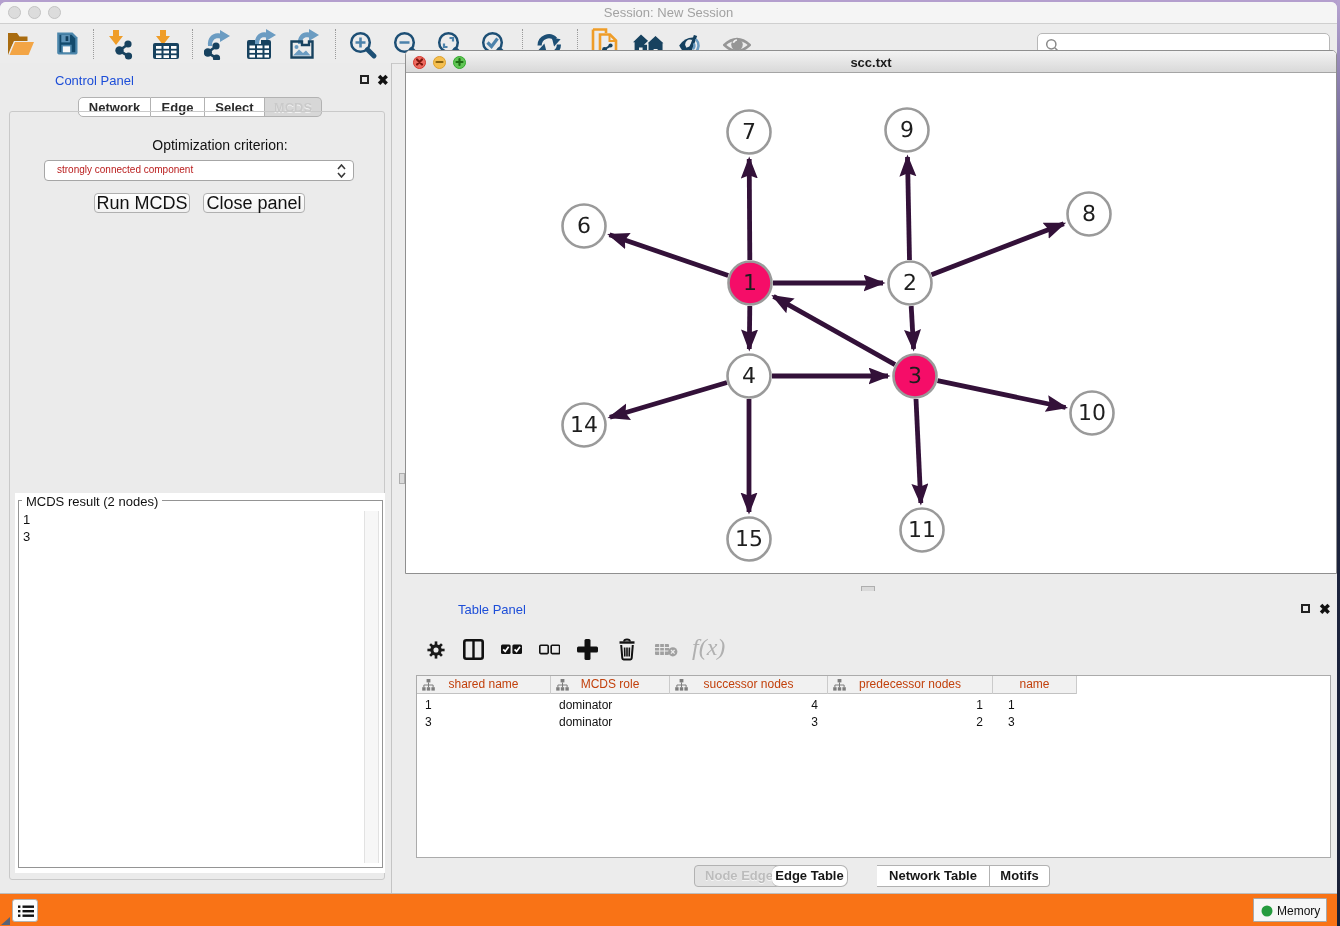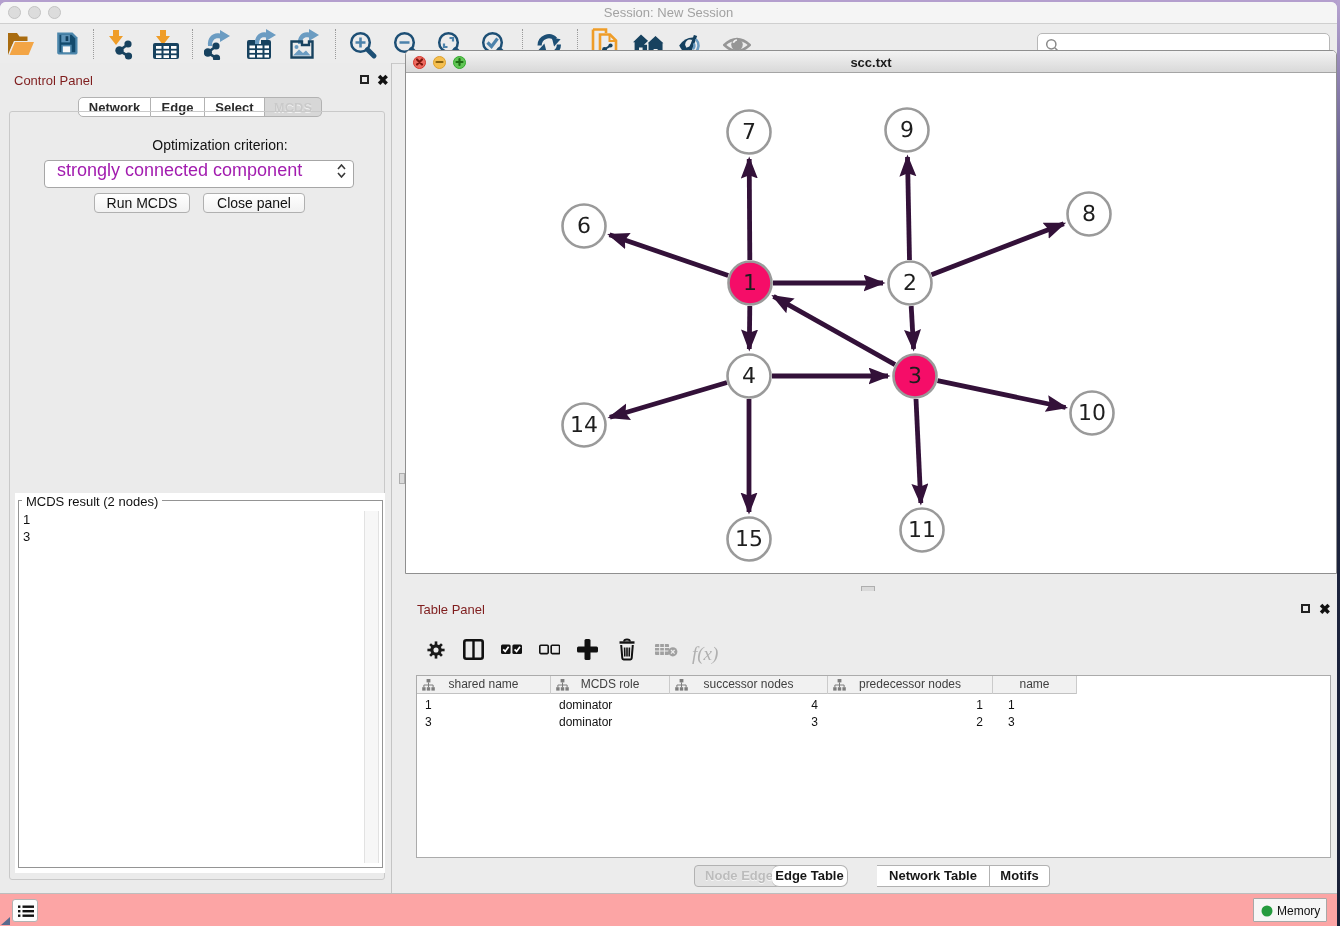--- a/index.html
+++ b/index.html
@@ -19,39 +19,39 @@
 #toolbar { position:absolute; left:0; top:22px; width:100%; height:40px;
   background:#ececec; border-bottom:1px solid #c9c9c9; }
 .tsep { position:absolute; top:5px; height:30px; width:0;
   border-left:1px dotted #9a9a9a; }
 .ticon { position:absolute; top:5px; }
 #searchbox { position:absolute; left:1037px; top:9px; width:293px; height:23px;
   background:#fff; border:1px solid #b7b7b7; border-radius:5px; }
 
 #cpanel { position:absolute; left:0; top:61px; width:392px; height:830px;
   background:#ebebeb; border-right:1px solid #c4c4c4; }
-.panel-title { font-size:13px; color:#7f1d1d; }
+.panel-title { font-size:13px; color:#1d4ed8;margin-left:41px; }
 .float-btn { position:absolute; width:9px; height:9px; border:2px solid #222; }
 .close-x { position:absolute; font-size:14px; font-weight:bold; color:#111; line-height:12px; }
 #cp-tabs { position:absolute; left:78px; top:34px; height:38px; display:flex; }
 .tab { height:20px; line-height:19px; font-size:13px; font-weight:bold; color:#2a2a2a;
   background:#fff; border:1px solid #b2b2b2; border-left:none; text-align:center; }
 .tab.first { border-left:1px solid #b2b2b2; border-radius:5px 0 0 5px; }
 .tab.last { border-radius:0 5px 5px 0; }
 .tab.sel { background:#d7d7d7; color:#c9c9c9; text-shadow:0 1px 0 #f2f2f2; }
 #cp-border { position:absolute; left:9px; top:48px; width:376px; height:769px;
   border:1px solid #c9c9c9; border-radius:3px; }
 #gb-white { position:absolute; left:15px; top:430px; width:370px; height:380px; background:#fff; }
 #opt-label { position:absolute; left:0; top:74px; width:392px; text-align:center;
   font-size:14px; color:#111;padding-left:48px; }
-#dropdown { position:absolute; left:44px; top:97px; width:310px; height:28px;
+#dropdown { position:absolute; left:44px; top:97px; width:310px; height:21px;
   background:#fff; border:1px solid #a6a6a6; border-radius:4px;
-  font-size:18px; color:#a21caf; line-height:18px; padding-left:12px; }
+  font-size:10px; color:#b91c1c; line-height:18px; padding-left:12px; }
 .btn { position:absolute; height:20px; background:linear-gradient(#ffffff,#f1f1f1);
-  border:1px solid #b0b0b0; border-radius:4px; font-size:14px; color:#111;
+  border:1px solid #b0b0b0; border-radius:4px; font-size:18px; color:#111;
   text-align:center; line-height:18px; }
 #groupbox { position:absolute; left:18px; top:437px; width:365px; height:368px;
   border:1px solid #949494; }
 #groupbox-label { position:absolute; left:22px; top:431px; font-size:13px; color:#111;
   background:#fff; padding:0 4px; }
 #gb-scroll { position:absolute; right:3px; top:10px; width:15px; height:352px;
   background:#f7f7f7; border-left:1px solid #e2e2e2; border-right:1px solid #e2e2e2; }
 #gb-text { position:absolute; left:4px; top:11px; font-size:13px; color:#111; line-height:16.5px; }
 
 #vknob { position:absolute; left:399px; top:471px; width:6px; height:11px;
@@ -68,32 +68,32 @@
 .mtl { position:absolute; top:4.5px; width:13px; height:13px; border-radius:50%; }
 #graph { position:absolute; left:0; top:23px; }
 
 #tpanel { position:absolute; left:393px; top:589px; width:944px; height:302px; background:#ececec; }
 #tp-toolbar { position:absolute; left:23px; top:42px; height:36px; }
 #ttable { position:absolute; left:23px; top:84px; width:915px; height:183px;
   background:#fff; border:1px solid #ababab; }
 .th-row { position:absolute; left:0; top:0; height:18px; background:#f1f1f1;
   border-bottom:1px solid #c2c2c2; }
 .th { position:absolute; top:0; height:18px; border-right:1px solid #cbcbcb;
-  font-size:12px; color:#404040; text-align:center; line-height:17px; }
+  font-size:12px; color:#c2410c; text-align:center; line-height:17px; }
 .td { position:absolute; font-size:12px; color:#111; height:17px; line-height:17px; }
 
 .btab { position:absolute; top:274px; height:22px; background:#fff;
   border:1px solid #b2b2b2; border-left:none; font-size:13px; font-weight:bold;
   color:#161616; text-align:center; line-height:20px; }
 .btab.first { border-left:1px solid #b2b2b2; border-radius:4px 0 0 4px; }
 .btab.last { border-radius:0 4px 4px 0; }
 .btab.sel { background:#e2e2e2; color:#bcbcbc; text-shadow:0 1px 0 #f6f6f6; }
 
 #statusbar { position:absolute; left:0; top:891px; width:100%; height:33px;
-  background:#fca5a5; border-top:1px solid #bdbdbd; }
+  background:#f97316; border-top:1px solid #bdbdbd; }
 #sb-left { position:absolute; left:12px; top:5px; width:26px; height:23px;
   background:#fdfdfd; border:1px solid #b3b3b3; border-radius:3px; }
 #sb-mem { position:absolute; right:10px; top:4px; width:74px; height:24px;
   background:#f6f6f6; border:1px solid #a8a8a8; border-radius:1px;
   font-size:12px; color:#111; }
 </style>
 </head>
 <body>
 <div id="rightedge" style="position:absolute;left:1337px;top:0;width:3px;height:926px;
 background:linear-gradient(#b7a3d0 0px,#a393c2 40px,#6f6795 140px,#3a3c60 260px,#1e2540 340px,#1a2138 926px);"></div>
@@ -428,21 +428,21 @@
         <g stroke="#ececec" stroke-width="1">
             <line x1="0" y1="4.5" x2="14" y2="4.5"></line>
             <line x1="0" y1="8" x2="14" y2="8"></line>
         <line x1="4.7" y1="1" x2="4.7" y2="12"></line>
             <line x1="9.4" y1="1" x2="9.4" y2="12"></line>
           </g>
         <circle cx="17.8" cy="8.8" r="4.6" fill="#a0a0a0"></circle>
         <path d="M16,7 L19.6,10.6 M19.6,7 L16,10.6" stroke="#ececec" stroke-width="1.3"></path>
       </svg>
 
-      <div class="abs" style="left:276px;top:10px; font-family:'Liberation Serif',serif; font-style:italic; font-size:19px; color:#b0b0b0;text-align:right;">f(x)</div>
+      <div class="abs" style="left:276px;top:1px; font-family:'Liberation Serif',serif; font-style:italic; font-size:24px; color:#b0b0b0;text-align:right;">f(x)</div>
     </div>
     <div id="ttable">
       <div class="th-row" style="width:660px;">
         <div class="th" style="left:0; width:134px;"><svg style="position:absolute;left:5px;top:3px;" width="13" height="12" viewBox="0 0 13 12">
               <g fill="#7d7d7d">
                 <rect x="4.6" y="0" width="3.8" height="3.4"></rect>
                 <rect x="0.2" y="8.2" width="3.4" height="3.4"></rect>
                 <rect x="4.8" y="8.2" width="3.4" height="3.4"></rect>
                 <rect x="9.4" y="8.2" width="3.4" height="3.4"></rect>
               </g>

